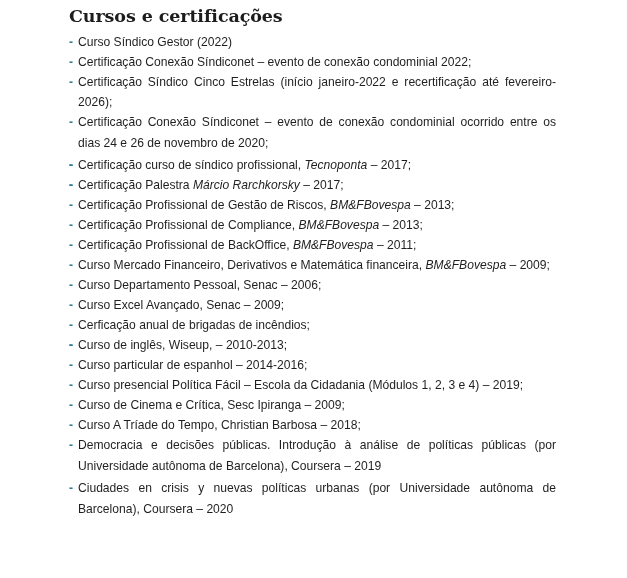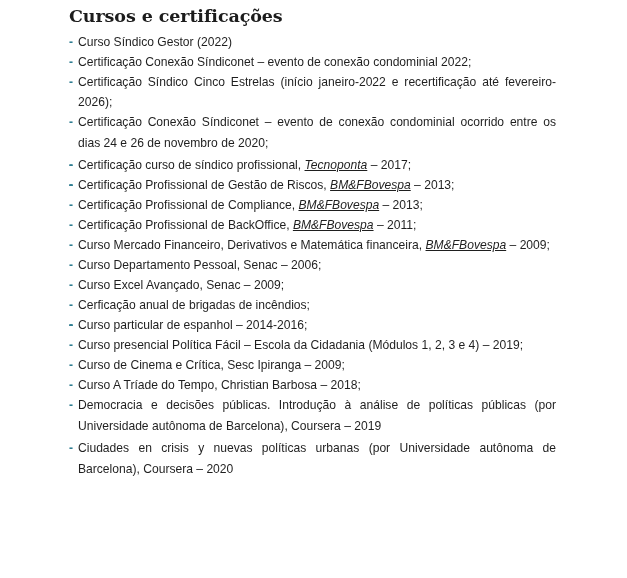--- a/index.html
+++ b/index.html
@@ -70,49 +70,48 @@
   }
 
   
   .cert-item.multi {
     line-height: 20.5px;
     padding-bottom: 2px;
   }
 
   .cert-item em {
     font-style: italic;
-    text-decoration: underline;
   }
 </style>
 </head>
 <body>
 
 <div id="page">
   <div class="content">
 
     <h2 class="section-title">Cursos e certificações</h2>
 
     <ul class="cert-list">
         <li class="cert-item" id="curso-sindico-gestor"><span class="dash">-</span><span><span>Curso Síndico Gestor (2022)</span></span></li>
         <li class="cert-item" id="certificacao-conexao-sindiconet-2022"><span class="dash">-</span><span><span>Certificação Conexão Síndiconet – evento de conexão condominial 2022;</span></span></li>
         <li class="cert-item" id="certificacao-sindico-cinco-estrelas"><span class="dash">-</span><span><span>Certificação Síndico Cinco Estrelas (início janeiro-2022 e recertificação até fevereiro-2026);</span></span></li>
         <li class="cert-item multi" id="certificacao-conexao-sindiconet-2020"><span class="dash">-</span><span><span>Certificação Conexão Síndiconet – evento de conexão condominial ocorrido entre os dias 24 e 26 de novembro de 2020;</span></span></li>
         <li class="cert-item" id="certificacao-sindico-master"><span class="dash">-</span></li>
         <li class="cert-item" id="certificacao-curso-sindico-profissional"><span class="dash">-</span><span><span>Certificação curso de síndico profissional, </span><em>Tecnoponta</em><span> – 2017;</span></span></li>
         <li class="cert-item" id="autogestao-condominial"><span class="dash">-</span></li>
-        <li class="cert-item" id="certificacao-palestra-marcio-rarchkorsky"><span class="dash">-</span></li>
+        <li class="cert-item" id="certificacao-palestra-marcio-rarchkorsky"><span class="dash">-</span><span><span>Certificação Palestra </span><em>Márcio Rarchkorsky</em><span> – 2017;</span></span></li>
         <li class="cert-item" id="certificacao-gestao-de-riscos"><span class="dash">-</span><span><span>Certificação Profissional de Gestão de Riscos, </span><em>BM&amp;FBovespa</em><span> – 2013;</span></span></li>
         <li class="cert-item" id="certificacao-compliance"><span class="dash">-</span><span><span>Certificação Profissional de Compliance, </span><em>BM&amp;FBovespa</em><span> – 2013;</span></span></li>
         <li class="cert-item" id="certificacao-backoffice"><span class="dash">-</span><span><span>Certificação Profissional de BackOffice, </span><em>BM&amp;FBovespa</em><span> – 2011;</span></span></li>
         <li class="cert-item" id="curso-mercado-financeiro"><span class="dash">-</span><span><span>Curso Mercado Financeiro, Derivativos e Matemática financeira, </span><em>BM&amp;FBovespa</em><span> – 2009;</span></span></li>
         <li class="cert-item" id="curso-departamento-pessoal"><span class="dash">-</span><span><span>Curso Departamento Pessoal, Senac – 2006;</span></span></li>
         <li class="cert-item" id="curso-excel-avancado"><span class="dash">-</span><span><span>Curso Excel Avançado, Senac – 2009;</span></span></li>
         <li class="cert-item" id="cerficacao-brigadas-incendios"><span class="dash">-</span><span><span>Cerficação anual de brigadas de incêndios;</span></span></li>
         <li class="cert-item" id="participacao-eventos-sindico"><span class="dash">-</span></li>
-        <li class="cert-item" id="curso-ingles-wiseup"><span class="dash">-</span></li>
+        <li class="cert-item" id="curso-ingles-wiseup"><span class="dash">-</span><span><span>Curso de inglês, Wiseup, – 2010-2013;</span></span></li>
         <li class="cert-item" id="curso-particular-espanhol"><span class="dash">-</span><span><span>Curso particular de espanhol – 2014-2016;</span></span></li>
         <li class="cert-item" id="curso-politica-facil"><span class="dash">-</span><span><span>Curso presencial Política Fácil – Escola da Cidadania (Módulos 1, 2, 3 e 4) – 2019;</span></span></li>
         <li class="cert-item" id="curso-cinema-e-critica"><span class="dash">-</span><span><span>Curso de Cinema e Crítica, Sesc Ipiranga – 2009;</span></span></li>
         <li class="cert-item" id="curso-triade-do-tempo"><span class="dash">-</span><span><span>Curso A Tríade do Tempo, Christian Barbosa – 2018;</span></span></li>
         <li class="cert-item multi" id="democracia-e-decisoes-publicas"><span class="dash">-</span><span><span>Democracia e decisões públicas. Introdução à análise de políticas públicas (por Universidade autônoma de Barcelona), Coursera – 2019</span></span></li>
         <li class="cert-item multi" id="ciudades-en-crisis"><span class="dash">-</span><span><span>Ciudades en crisis y nuevas políticas urbanas (por Universidade autônoma de Barcelona), Coursera – 2020</span></span></li>
       </ul>
 
   </div>
 </div>

